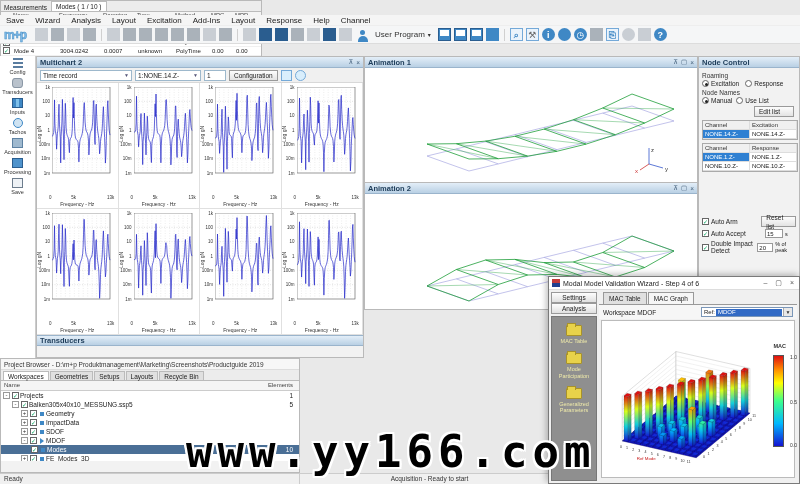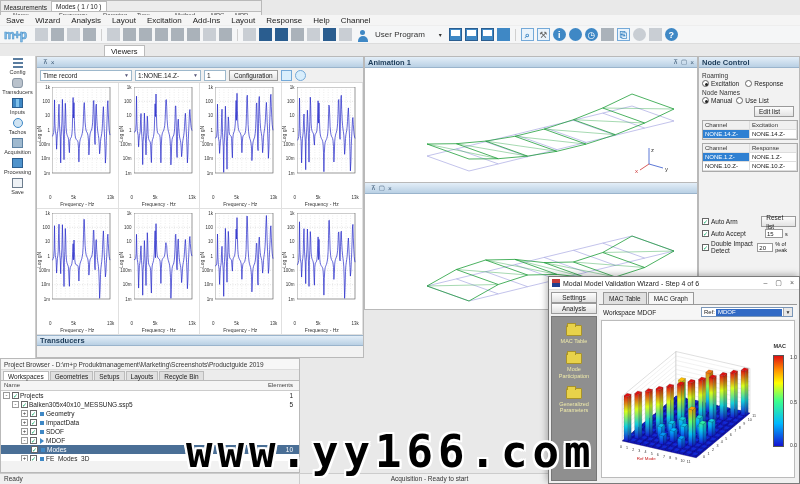--- a/index.html
+++ b/index.html
@@ -22,21 +22,21 @@
   .ti.db { background:#2a5d8f; }
   .ti.frame { border:1px solid #74a9d8; background:#eaf3fb; }
   .ti.round { border-radius:50%; }
   .ti .glyph { position:absolute; left:0; top:0; width:100%; height:100%; color:#fff; font-size:9px; line-height:13px; text-align:center; font-weight:bold; }
   .ti.user { background:none; }
   .ti.user::before { content:""; position:absolute; left:4px; top:1px; width:5px; height:5px; border-radius:50%; background:#3f88c5; }
   .ti.user::after  { content:""; position:absolute; left:1.5px; top:6.5px; width:10px; height:6px; border-radius:5px 5px 0 0; background:#3f88c5; }
   .ti.mon { background:#3f88c5; border:1px solid #2a5d8f; }
   .ti.mon::after { content:""; position:absolute; left:1px; top:1px; right:1px; bottom:4px; background:#fff; }
   .tsep { width:1px; height:12px; background:#d0d0d0; margin:0 2px; flex:none; }
-  .userprog { display:flex; align-items:center; gap:14px; font-size:8px; color:#333; margin:16px 4px; }
+  .userprog { display:flex; align-items:center; gap:3px; font-size:8px; color:#333; margin:16px 4px; }
   #tabrow { position:absolute; left:0; top:44px; width:800px; height:12px; background:#e9e9e9; }
   .vtab { position:absolute; left:104px; top:1px; height:11px; padding:0 6px; background:#fff; border:1px solid #bbb; border-bottom:none; font-size:7.5px; line-height:11px; }
 
   
   .panel { position:absolute; background:#f2f2f2; border:1px solid #b9b9b9; }
   .phead { height:11px; background:linear-gradient(180deg,#e3eef8,#b9d0e4); border-bottom:1px solid #9ab4cc; display:flex; align-items:center; padding:0 3px; }
   .phead .pt { font-size:7.5px; font-weight:bold; color:#1c3b58; flex:1; white-space:nowrap; overflow:hidden; }
   .phead .pb { font-size:6.5px; color:#44607c; margin-left:3px; }
 
   
@@ -223,23 +223,20 @@
     <div class="ti frame">
         <span class="glyph" style="color:#3f88c5">⎘</span>
       </div>
     <div class="ti gl round"></div>
     <div class="ti gl"></div>
     <div class="ti b round">
         <span class="glyph">?</span>
       </div>
   </div>
 
-  <div id="tabrow">
-    <div class="vtab">Viewers</div>
-  </div>
 
   <div id="sidebar">
       <div class="sbitem">
         <div class="sbicon ic-config"></div>
         <div class="sblabel">Config</div>
       </div>
       <div class="sbitem">
         <div class="sbicon ic-transducers"></div>
         <div class="sblabel">Transducers</div>
       </div>
@@ -260,20 +257,21 @@
         <div class="sblabel">Processing</div>
       </div>
       <div class="sbitem">
         <div class="sbicon ic-save"></div>
         <div class="sblabel">Save</div>
       </div>
     </div>
 
   <div id="multichart" class="panel">
     <div class="phead">
+      <span class="pt">Multichart 2</span>
       <span class="pb">⊼</span>
       <span class="pb">×</span>
     </div>
     <div id="mctools">
       <div class="combo" style="width:92px">
         <span style="flex:1">Time record</span>
           <span class="dd">▼</span>
       </div>
       <div class="combo" style="width:66px">
         <span style="flex:1">1:NONE.14.Z-</span>
@@ -610,20 +608,21 @@
           <line x1="284" y1="96" x2="298" y2="100" stroke="#3355cc" stroke-width="0.8"></line>
           <line x1="284" y1="96" x2="275" y2="102" stroke="#cc3333" stroke-width="0.8"></line>
           <text x="286" y="84" font-size="6" fill="#333">z</text>
           <text x="300" y="103" font-size="6" fill="#333">y</text>
           <text x="270" y="105" font-size="6" fill="#cc3333">x</text>
         </svg></div>
   </div>
 
   <div id="anim2" class="panel">
     <div class="phead">
+      <span class="pt">Animation 2</span>
       <span class="pb">⊼</span>
       <span class="pb">▢</span>
       <span class="pb">×</span>
     </div>
     <div class="animbody"><svg id="wire2" width="332" height="115">
           <polyline points="62.0,92.0 91.3,84.9 120.6,77.7 149.9,70.6 179.1,63.4 208.4,56.3 237.7,49.1 267.0,42.0" fill="none" stroke="#9a9ade" stroke-width="0.6"></polyline>
           <polyline points="104.0,107.0 133.3,99.9 162.6,92.7 191.9,85.6 221.1,78.4 250.4,71.3 279.7,64.1 309.0,57.0" fill="none" stroke="#9a9ade" stroke-width="0.6"></polyline>
           <polyline points="62.0,92.0 104.0,107.0" fill="none" stroke="#9a9ade" stroke-width="0.6"></polyline>
           <polyline points="91.3,84.9 133.3,99.9" fill="none" stroke="#9a9ade" stroke-width="0.6"></polyline>
           <polyline points="120.6,77.7 162.6,92.7" fill="none" stroke="#9a9ade" stroke-width="0.6"></polyline>

